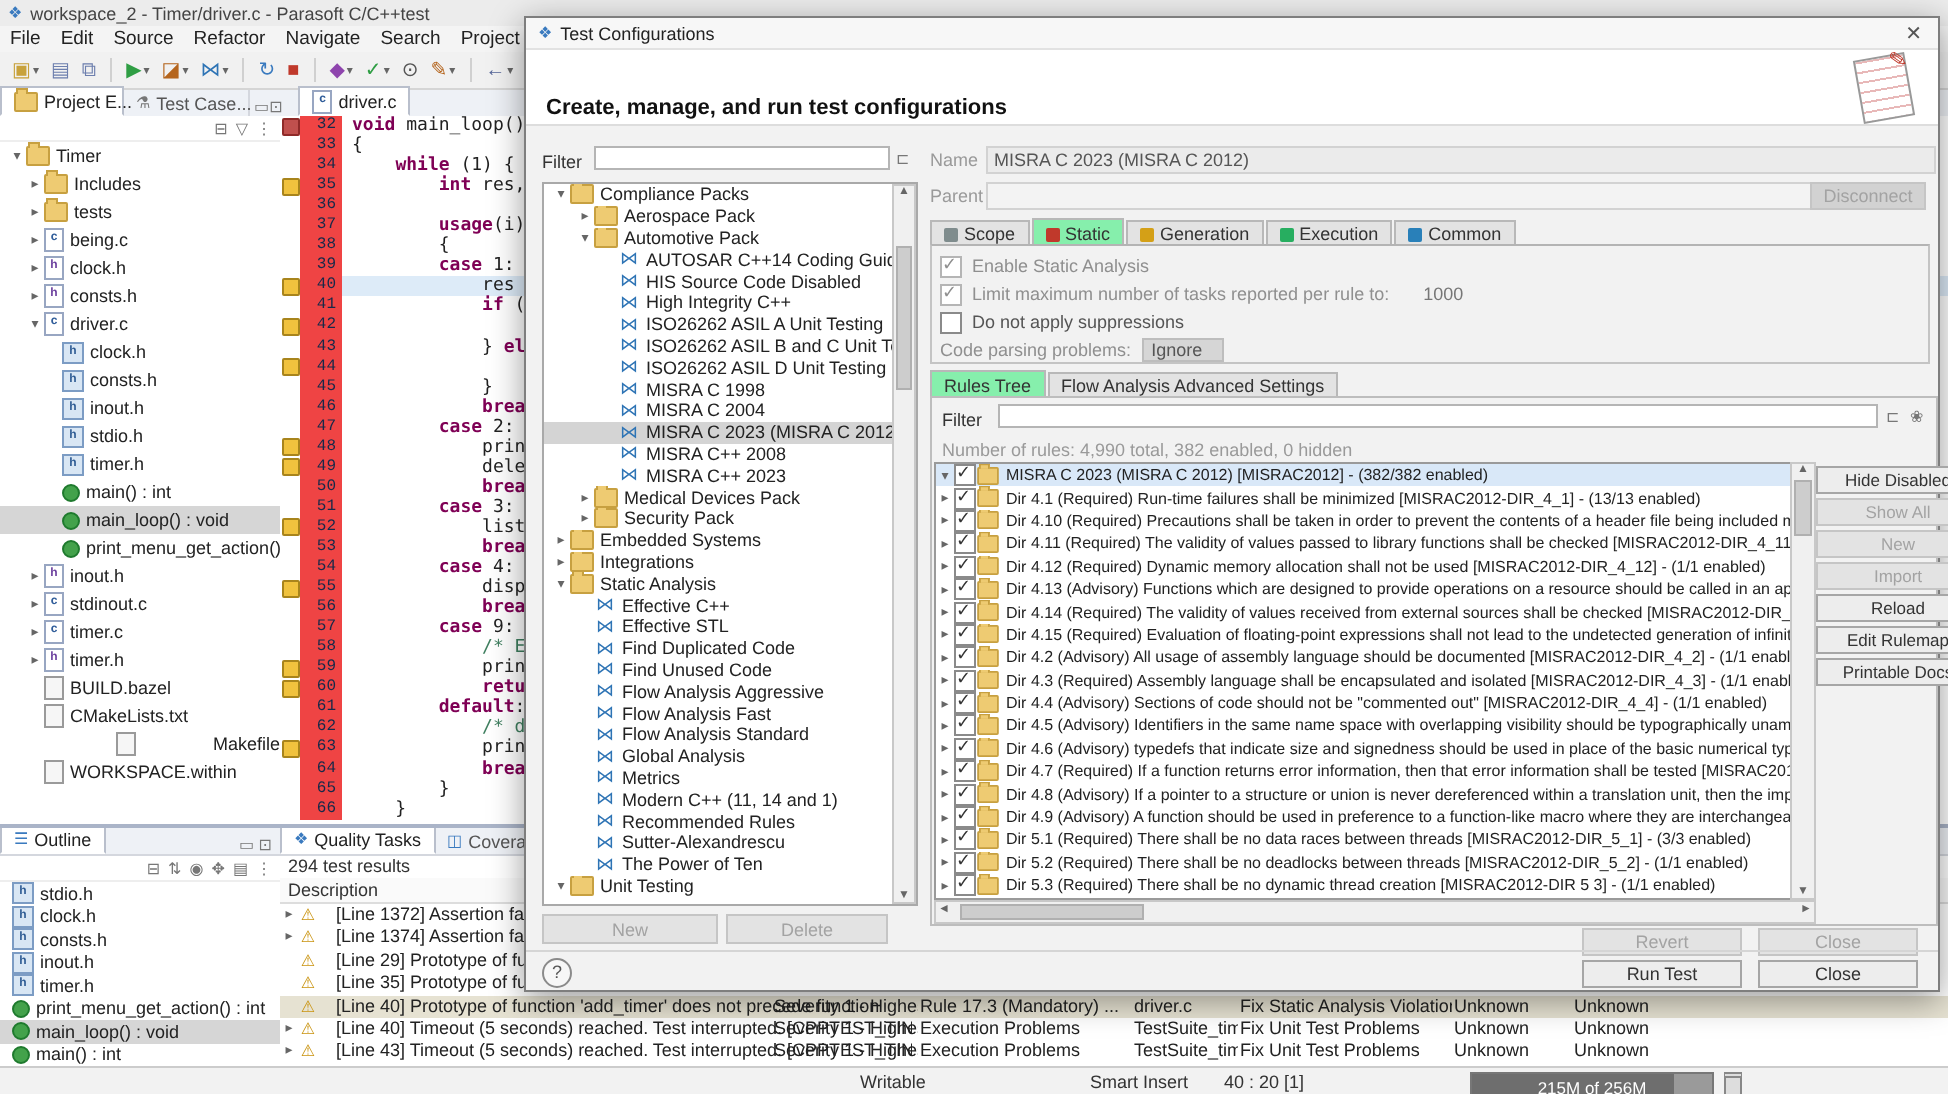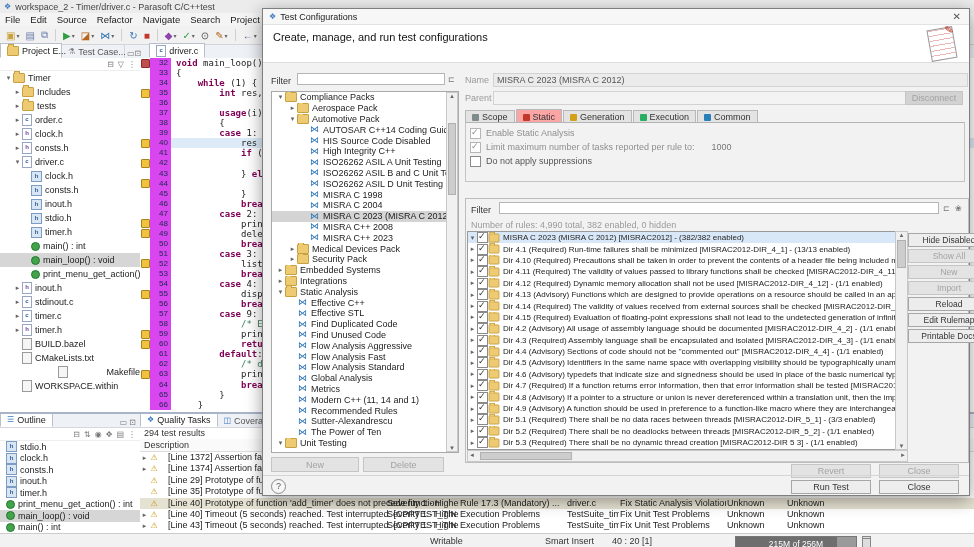--- a/index.html
+++ b/index.html
@@ -37,21 +37,21 @@
   #outline{left:0;top:412px;width:140px;height:121px;background:#fff;border-top:2px solid #aab4c8;border-right:1px solid #c4c8d0;overflow:hidden}
   .ptab-row{height:13px;display:flex;align-items:flex-end;background:#eef1f6;border-bottom:1px solid #d4d7de}
   
   #editor{left:140px;top:58px;width:834px;height:352px;background:#fff;overflow:hidden}
   .cl{display:flex;height:10.06px;line-height:10.06px;font-family:"DejaVu Sans Mono",monospace;font-size:9px;white-space:pre}
   .cl.cur .ct{background:#ddebf8}
   .mkcol{flex:0 0 10px;width:10px;display:flex;align-items:center;justify-content:center}
   .mk{width:7px;height:7px;border-radius:1px}
   .mk.amber{background:#f0c23e;border:1px solid #a8841c}
   .mk.red{background:#c0504d;border:1px solid #8f2a28}
-  .ln{flex:0 0 18px;width:18px;background:#d946ef;color:#16294a;text-align:right;padding-right:3px;font-size:8px;font-family:Liberation Sans, sans-serif}
+  .ln{flex:0 0 18px;width:18px;background:#ef4444;color:#16294a;text-align:right;padding-right:3px;font-size:8px;font-family:Liberation Mono, monospace}
   .ct{padding-left:5px;flex:1}
   .kw{color:#7f0055;font-weight:bold}
   .cm{color:#3f7f5f}
   .selword{background:#316ac5;color:#fff}
   
   #qt{left:140px;top:412px;width:834px;height:121px;background:#fff;border-top:2px solid #aab4c8;overflow:hidden}
   .qrow{position:relative;height:11.4px;line-height:11.4px;font-size:9px;white-space:nowrap;display:flex;align-items:center}
   .qrow.sel{background:#e6e2d2}
   .qdesc{position:absolute;left:28px;width:288px;overflow:hidden}
   .qcol{position:absolute;overflow:hidden}
@@ -62,30 +62,30 @@
   #statusbar span{position:absolute;top:2px}
   #heap{position:absolute;left:735px;top:1px;width:120px;height:11px;background:#9a9a9a;border:1px solid #777}
   #heap .fill{position:absolute;left:0;top:0;height:100%;width:84%;background:#6e6e6e}
   #heap .txt{position:absolute;width:100%;text-align:center;color:#fff;font-size:8.5px;line-height:11px}
   .trash{position:absolute;left:862px;top:3px;width:7px;height:9px;border:1px solid #888;border-top:3px double #888;background:#ddd}
   
   #dlg{left:262px;top:8px;width:706px;height:486px;background:#f2f2f2;border:1px solid #7e7e7e;box-shadow:0 4px 16px rgba(0,0,0,.4)}
   #dlg-title{position:absolute;left:0;top:0;width:100%;height:16px;background:#f7f7f7;border-bottom:1px solid #e2e2e2;display:flex;align-items:center;gap:4px;padding-left:6px;font-size:9px;box-sizing:border-box}
   #dlg-close{position:absolute;right:8px;top:2px;color:#555;font-size:10px}
   #dlg-banner{position:absolute;left:0;top:16px;width:100%;height:38px;background:#fff;border-bottom:1px solid #ddd;box-sizing:border-box}
-  #dlg-banner .t{position:absolute;left:10px;top:6px;font-size:11px;font-weight:normal;color:#111}
+  #dlg-banner .t{position:absolute;left:10px;top:23px;font-size:11px;font-weight:bold;color:#111}
   .docicon{position:absolute;right:14px;top:3px;width:24px;height:30px;background:#fdfdfd;border:1px solid #999;transform:rotate(-10deg);
            background-image:repeating-linear-gradient(0deg,#fff 0 4px,#e8b8b8 4px 5px)}
   .docicon::after{content:"✎";position:absolute;right:-2px;top:-4px;color:#c0392b;font-size:11px}
   .dlbl{color:#9a9a9a;font-size:9px}
   .field{background:#ebebeb;border:1px solid #d2d2d2;font-size:9px;color:#555;line-height:12px;padding-left:3px;overflow:hidden;white-space:nowrap}
   .btn{display:flex;align-items:center;justify-content:center;background:#ededed;border:1px solid #a6a6a6;font-size:9px;color:#333;box-sizing:border-box}
   .btn.dis{color:#a3a3a3;background:#e3e3e3;border-color:#c5c5c5}
   .dtab{display:inline-flex;align-items:center;gap:3px;height:13px;padding:0 6px;font-size:9px;color:#333;background:#e3e3e3;border:1px solid #b8b8b8;border-bottom:none;margin-right:1px}
-  .dtab.sel{background:#fca5a5;height:14px}
+  .dtab.sel{background:#86efac;height:14px}
   .dot{width:7px;height:7px;border-radius:1px;display:inline-block}
   .cbx{width:9px;height:9px;border:1px solid #8a8a8a;background:#fff;position:relative;flex:0 0 9px;display:inline-block}
   .cbx.on::after{content:"✓";position:absolute;left:0;top:-2px;font-size:9px;color:#333}
   .cbx.dim{border-color:#b5b5b5}
   .cbx.dim::after{color:#8f8f8f}
   .cbrow{display:flex;align-items:center;gap:5px;font-size:9px;color:#8f8f8f;height:14px}
   .rrow{display:flex;align-items:center;height:11.4px;white-space:nowrap;overflow:hidden;font-size:8px;color:#222}
   .rrow.sel{background:#d9e8f8}
   .rrow .i-folder{transform:scale(.9)}
   .rrow span.txt{margin-left:3px}
@@ -173,21 +173,21 @@
         <span class="tlbl">Includes</span>
       </div>
       <div class="trow" style="padding-left:13px;">
         <span class="exp">▸</span>
         <span class="i-folder"></span>
         <span class="tlbl">tests</span>
       </div>
       <div class="trow" style="padding-left:13px;">
         <span class="exp">▸</span>
         <span class="i-file">c</span>
-        <span class="tlbl">order.c</span>
+        <span class="tlbl">being.c</span>
       </div>
       <div class="trow" style="padding-left:13px;">
         <span class="exp">▸</span>
         <span class="i-file h">h</span>
         <span class="tlbl">clock.h</span>
       </div>
       <div class="trow" style="padding-left:13px;">
         <span class="exp">▸</span>
         <span class="i-file h">h</span>
         <span class="tlbl">consts.h</span>
@@ -655,22 +655,27 @@
       </div>
     <div class="cbrow">
         <span class="cbx on dim"></span>
         <span>Limit maximum number of tasks reported per rule to:</span>
         <span style="margin-left:12px;color:#777">1000</span>
       </div>
     <div class="cbrow" style="color:#555">
         <span class="cbx"></span>
         <span>Do not apply suppressions</span>
       </div>
-  </div>
-
+    <div class="cbrow">
+        <span>Code parsing problems:</span>
+        <span style="background:#d6d6d6;border:1px solid #bdbdbd;padding:0 10px 0 4px;color:#555">Ignore</span>
+      </div>
+  </div>
+
+  <div class="abs" id="dlg-subtabs" style="left:202px;top:176px;height:14px"><span class="dtab sel">Rules Tree</span><span class="dtab">Flow Analysis Advanced Settings</span></div>
   <div class="abs" style="left:202px;top:189px;width:502px;height:263px;border:1px solid #bdbdbd;background:#f2f2f2"></div>
 
   <span class="abs dlbl" style="left:208px;top:196px;color:#333">Filter</span>
   <input class="abs flt" style="left: 236px; top: 193px; width: 440px;">
   <span class="abs micon" style="left:680px;top:195px">⊏</span>
   <span class="abs micon" style="left:692px;top:195px">❀</span>
   <span class="abs dlbl" style="left:208px;top:211px">Number of rules: 4,990 total, 382 enabled, 0 hidden</span>
 
   <div class="abs" id="rules-list" style="left:204px;top:222px;width:428px;height:217px;background:#fff;border:1px solid #9a9a9a;overflow:hidden">
       <div class="rrow sel">

